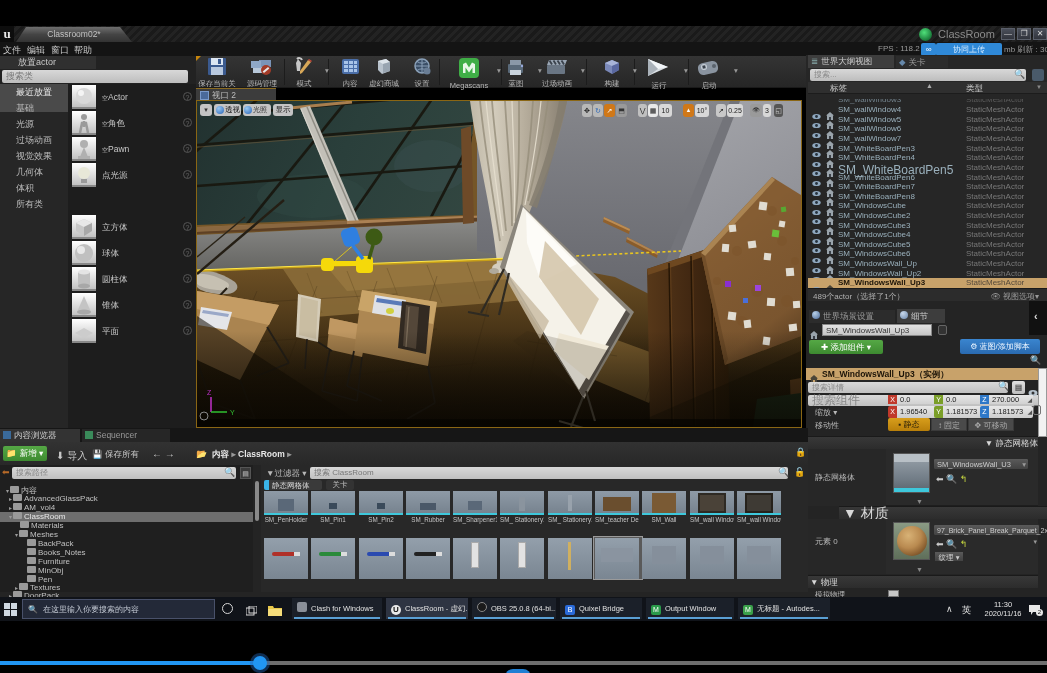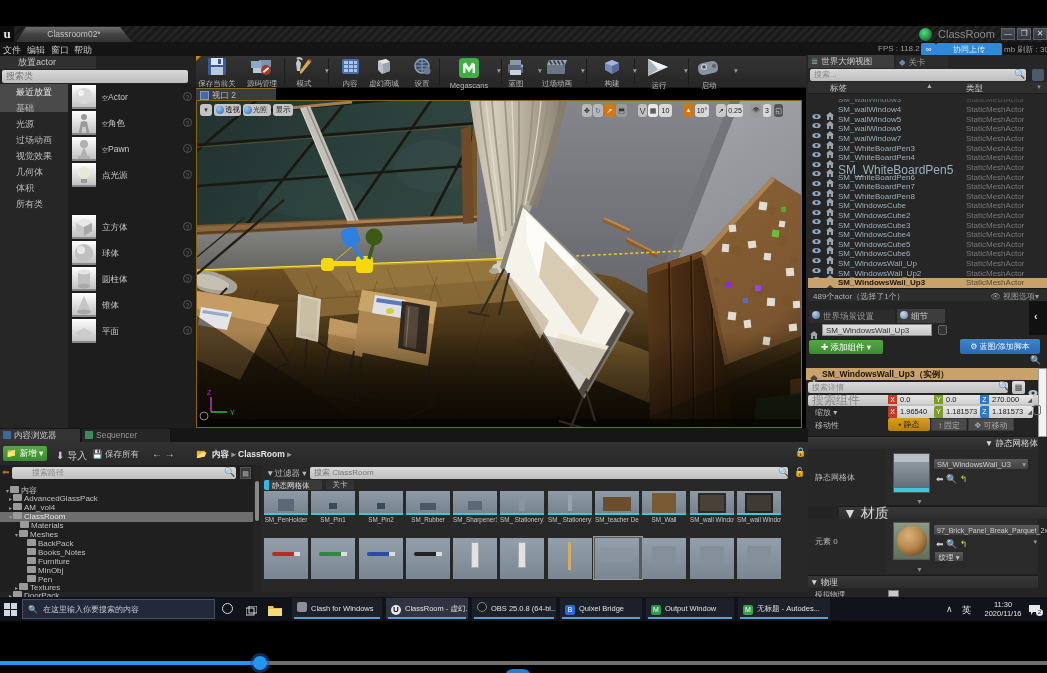--- a/index.html
+++ b/index.html
@@ -881,21 +881,21 @@
   <div class="abs" style="left:0px;top:442px;width:808px;height:23px;background:linear-gradient(#323232,#282828);"></div>
   <div class="abs" style="left:3px;top:446px;width:44px;height:15px;background:linear-gradient(#55a845,#3d8a30);border-radius:2px;color:#fff;font-size:8.5px;text-align:center;line-height:15px;">📁 新增 ▾</div>
   <div class="abs txt" style="left:56px;top:449px;color:#c8c8c8;font-size:10px;">⬇ 导入</div>
   <div class="abs txt" style="left:92px;top:449px;color:#c8c8c8;font-size:8.5px;">💾 保存所有</div>
   <div class="abs txt" style="left:152px;top:448px;color:#cfcfcf;font-size:10px;">←  →</div>
   <div class="abs txt" style="left:196px;top:449px;color:#d8b84a;font-size:9px;">📂</div>
   <div class="abs txt" style="left:212px;top:449px;color:#e8e8e8;font-size:8.5px;font-weight:bold;">内容  <span style="color:#999;">▸</span>  ClassRoom  <span style="color:#999;">▸</span></div>
   <div class="abs txt" style="left:795px;top:447px;color:#999;font-size:9px;">🔒</div>
   <div class="abs" style="left:0px;top:465px;width:253px;height:127px;background:#1f1f1f;"></div>
   <div class="abs" style="left:2px;top:467px;color:#b86a28;font-size:9px;">⬅</div>
-  <div class="abs" style="left:12px;top:467px;width:224px;height:12px;background:linear-gradient(#d8d8d8,#c0c0c0);border-radius:2px;color:#888;font-size:8px;line-height:12px;padding-left:20px;">搜索路径</div>
+  <div class="abs" style="left:12px;top:467px;width:224px;height:12px;background:linear-gradient(#d8d8d8,#c0c0c0);border-radius:2px;color:#888;font-size:8px;line-height:12px;padding-left:4px;">搜索路径</div>
   <div class="abs" style="left:224px;top:467px;color:#222;font-size:9px;">🔍</div>
   <div class="abs" style="left:240px;top:467px;width:11px;height:12px;background:#3a3a3a;border:1px solid #555;color:#bbb;font-size:7px;text-align:center;line-height:11px;">▤</div>
   <div class="abs txt" style="left:6px;top:484.5px;color:#c0c0c0;font-size:8px;"><span style="color:#999;font-size:6px;margin-right:1px;">▾</span><span style="display:inline-block;width:9px;height:7px;background:#9a9a9a;border-radius:1px;margin-right:2px;"></span>内容</div>
   <div class="abs txt" style="left:9px;top:493.5px;color:#c0c0c0;font-size:8px;"><span style="color:#999;font-size:6px;margin-right:1px;">▸</span><span style="display:inline-block;width:9px;height:7px;background:#9a9a9a;border-radius:1px;margin-right:2px;"></span>AdvancedGlassPack</div>
   <div class="abs txt" style="left:9px;top:502.5px;color:#c0c0c0;font-size:8px;"><span style="color:#999;font-size:6px;margin-right:1px;">▸</span><span style="display:inline-block;width:9px;height:7px;background:#9a9a9a;border-radius:1px;margin-right:2px;"></span>AM_vol4</div>
   <div class="abs" style="left:0px;top:511.5px;width:253px;height:10px;background:#6e6e6e;"></div>
   <div class="abs txt" style="left:9px;top:511.5px;color:#e8e8e8;font-size:8px;"><span style="color:#999;font-size:6px;margin-right:1px;">▾</span><span style="display:inline-block;width:9px;height:7px;background:#9a9a9a;border-radius:1px;margin-right:2px;"></span>ClassRoom</div>
   <div class="abs txt" style="left:15px;top:520.5px;color:#c0c0c0;font-size:8px;"><span style="display:inline-block;width:5px;"></span><span style="display:inline-block;width:9px;height:7px;background:#9a9a9a;border-radius:1px;margin-right:2px;"></span>Materials</div>
   <div class="abs txt" style="left:15px;top:529.5px;color:#c0c0c0;font-size:8px;"><span style="color:#999;font-size:6px;margin-right:1px;">▾</span><span style="display:inline-block;width:9px;height:7px;background:#9a9a9a;border-radius:1px;margin-right:2px;"></span>Meshes</div>
   <div class="abs txt" style="left:22px;top:538.5px;color:#c0c0c0;font-size:8px;"><span style="display:inline-block;width:5px;"></span><span style="display:inline-block;width:9px;height:7px;background:#9a9a9a;border-radius:1px;margin-right:2px;"></span>BackPack</div>

